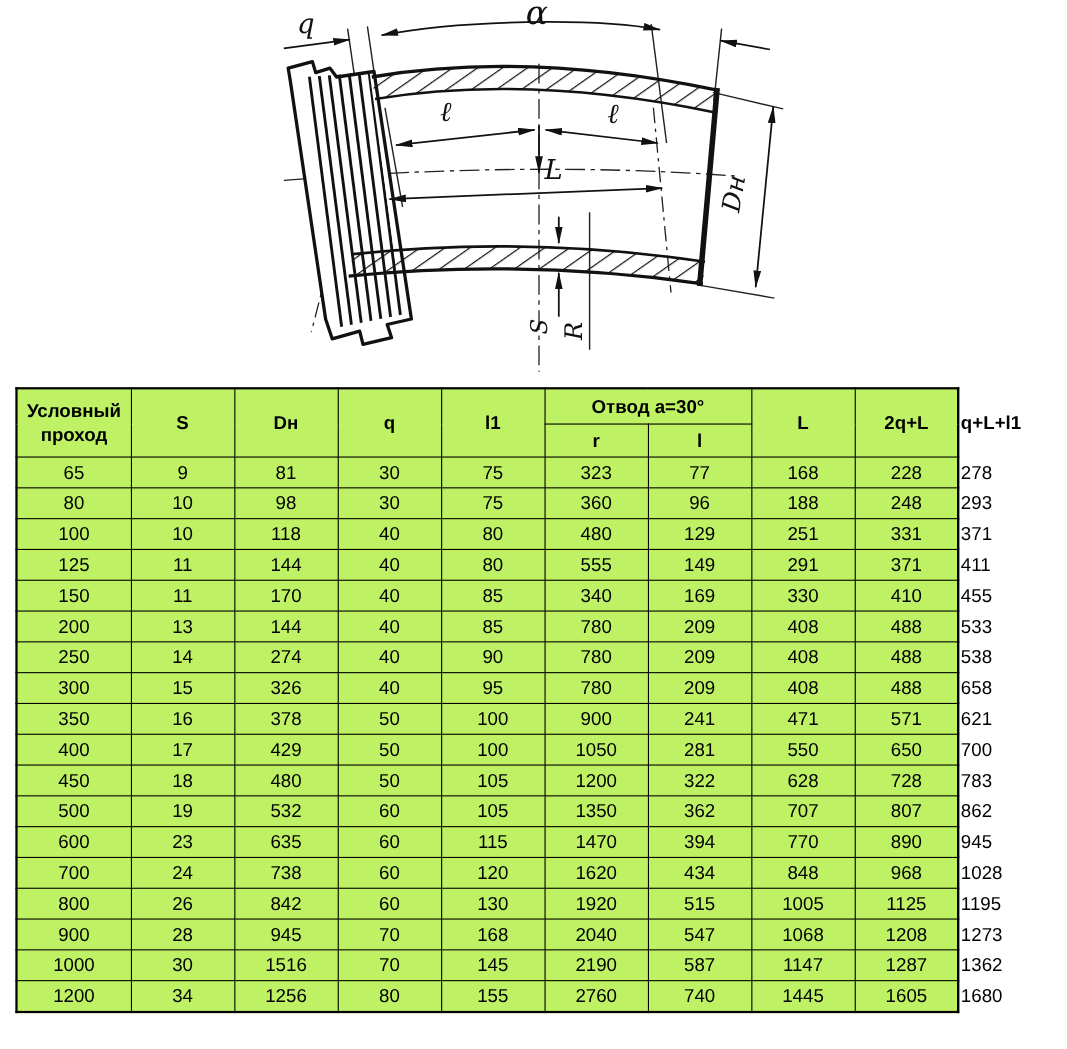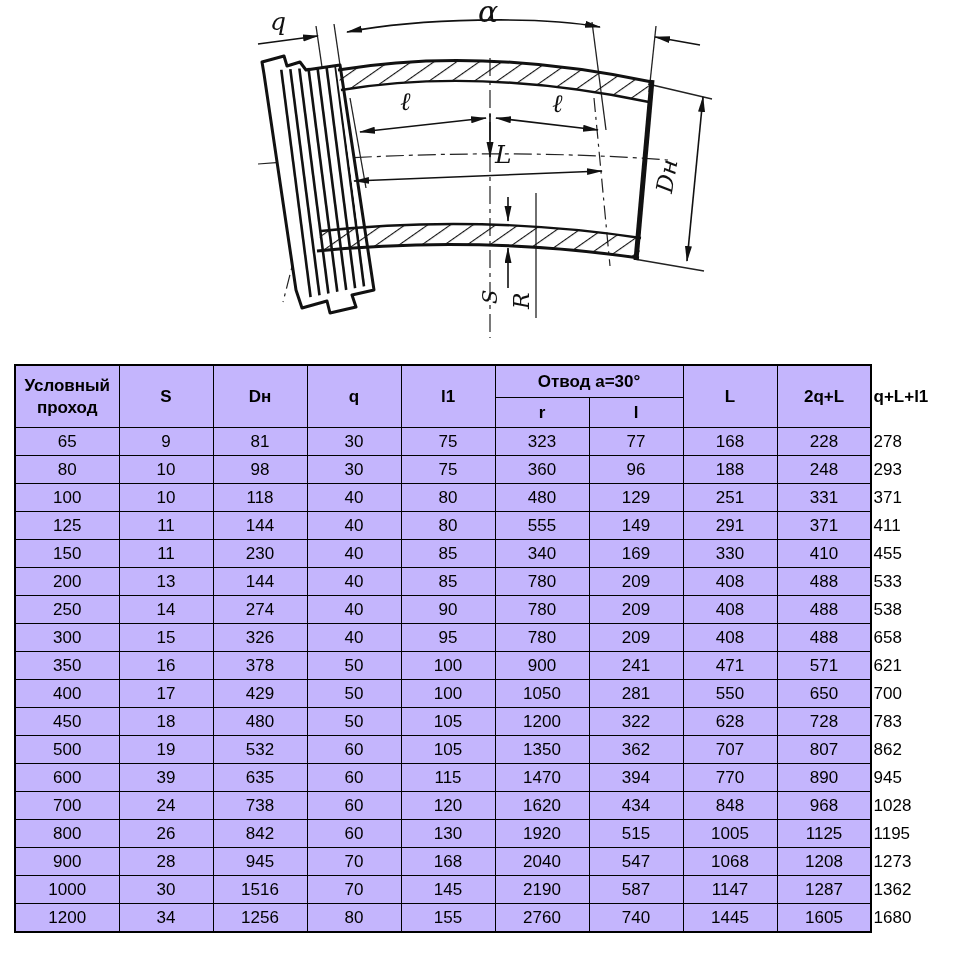--- a/index.html
+++ b/index.html
@@ -1,23 +1,23 @@
 <!DOCTYPE html>
 <html><head>
 <meta charset="utf-8">
 <style>
   html,body{margin:0;padding:0;background:#fff;}
   .page{position:relative;width:970px;height:954px;background:#fff;overflow:hidden;
         font-family:"Liberation Sans",sans-serif;color:#000;}
   .drawing{position:absolute;left:0;top:0;width:970px;height:348px;}
   .drawing svg{display:block;}
   .dim-label{font-family:"DejaVu Serif",serif;font-style:italic;fill:#111;}
-  table.spec{position:absolute;left:14px;top:364px;width:760px;
+  table.spec{position:absolute;left:14px;top:352px;width:760px;
              border-collapse:collapse;table-layout:fixed;
-             border:2px solid #000;background:#c4b5fd;}
+             border:2px solid #000;background:#bef264;}
   table.spec th, table.spec td{border:1.5px solid #000;text-align:center;
              vertical-align:middle;padding:0 2px;color:#000;}
   table.spec thead th{font-weight:bold;font-size:17px;line-height:1.25;}
   table.spec thead tr.h1 th{height:31px;}
   table.spec thead tr.h2 th{height:29px;}
   table.spec td{font-size:17px;font-weight:400;height:27px;line-height:27px;white-space:nowrap;}
 </style>
 </head>
 <body>
 
@@ -179,21 +179,21 @@
           <td>80</td>
           <td>555</td>
           <td>149</td>
           <td>291</td>
           <td>371</td>
           <td>411</td>
         </tr>
         <tr>
           <td>150</td>
           <td>11</td>
-          <td>230</td>
+          <td>170</td>
           <td>40</td>
           <td>85</td>
           <td>340</td>
           <td>169</td>
           <td>330</td>
           <td>410</td>
           <td>455</td>
         </tr>
         <tr>
           <td>200</td>
@@ -274,21 +274,21 @@
           <td>60</td>
           <td>105</td>
           <td>1350</td>
           <td>362</td>
           <td>707</td>
           <td>807</td>
           <td>862</td>
         </tr>
         <tr>
           <td>600</td>
-          <td>39</td>
+          <td>23</td>
           <td>635</td>
           <td>60</td>
           <td>115</td>
           <td>1470</td>
           <td>394</td>
           <td>770</td>
           <td>890</td>
           <td>945</td>
         </tr>
         <tr>

